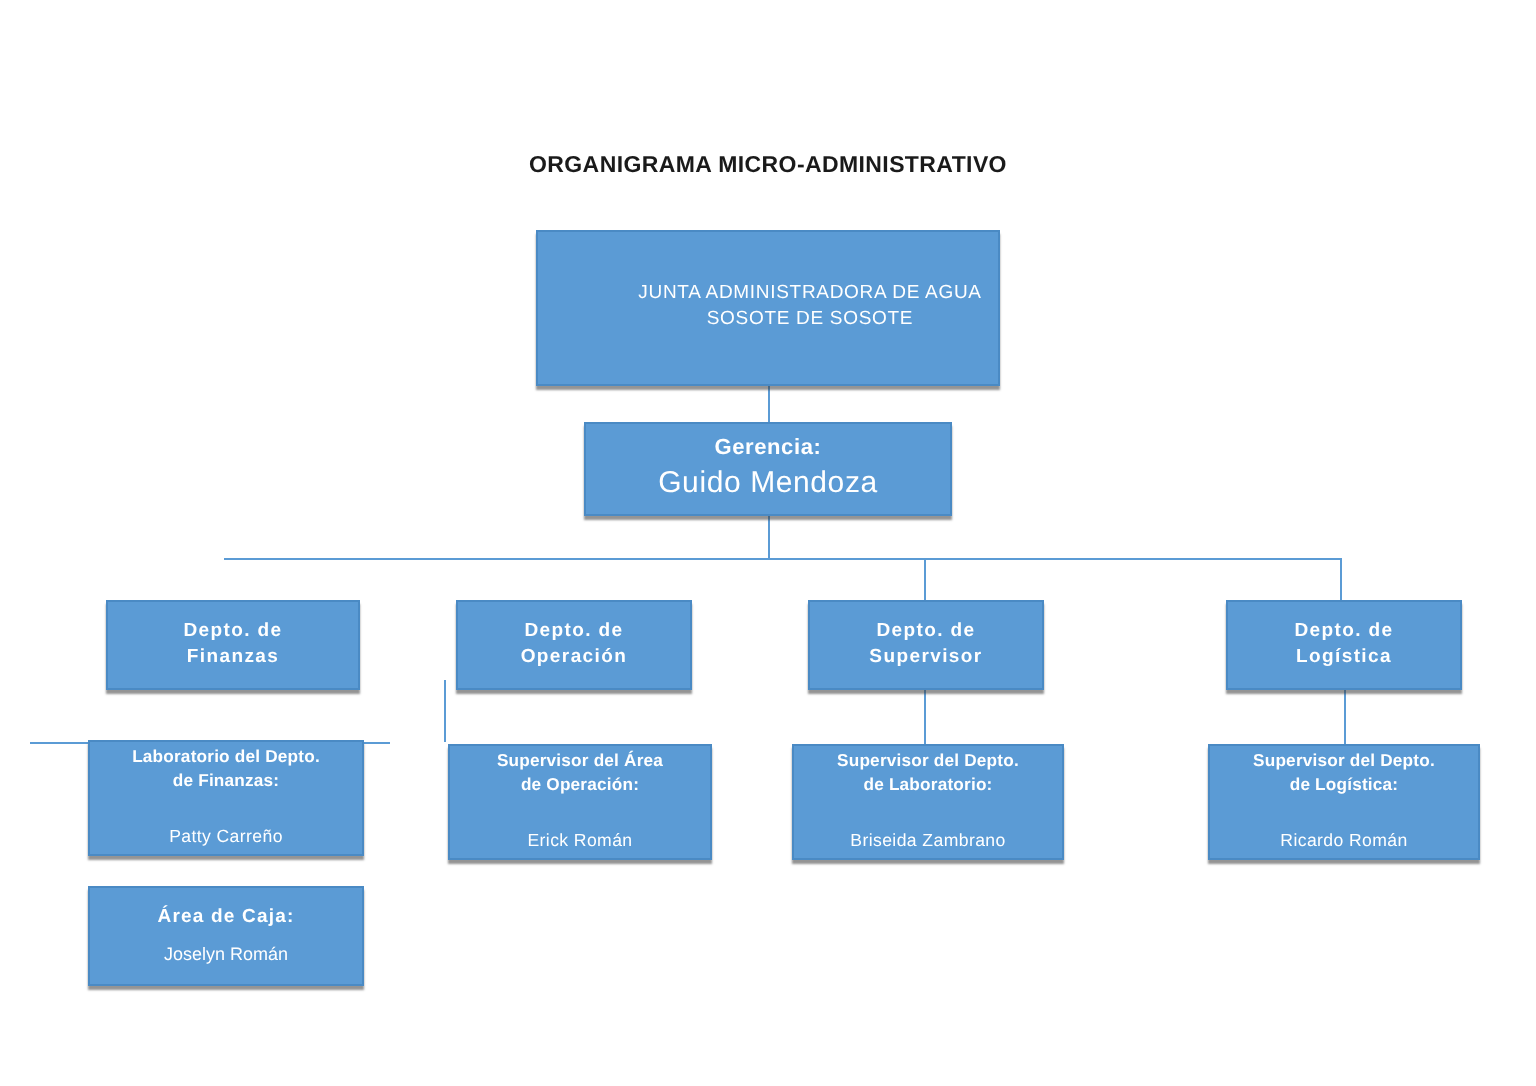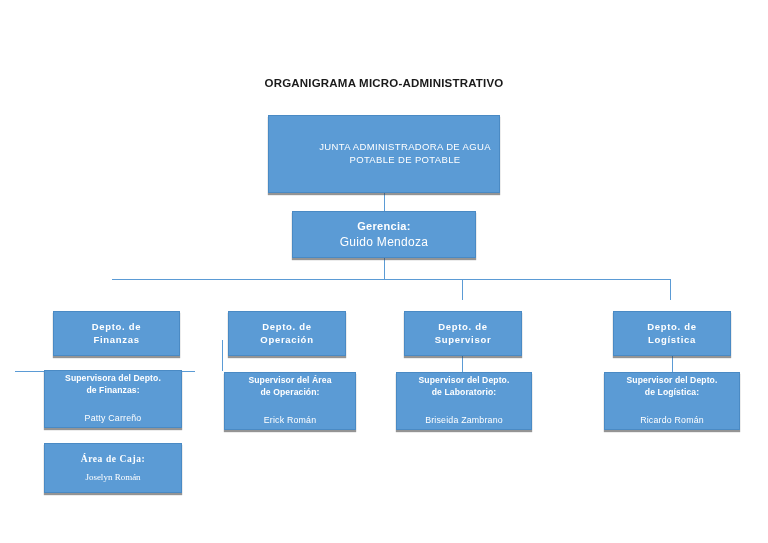--- a/index.html
+++ b/index.html
@@ -54,23 +54,23 @@
   }
   
   .node.root {
     font-size: 9.5px;
     letter-spacing: 0.35px;
   }
   .node.root .sub { font-weight: normal; }
 
   .node.gerencia { font-size: 10.5px; }
   .node.gerencia .hdr { font-size: 11px; letter-spacing: 0.3px; margin-bottom: 0; }
-  .node.gerencia .sub { font-size: 12px; letter-spacing: 0.3px; }
+  .node.gerencia .sub { font-size: 15px; letter-spacing: 0.3px; }
 
-  .node.dept { font-size: 9.5px; margin-top: 11px; }
+  .node.dept { font-size: 9.5px; }
   .node.dept .hdr { font-size: 9.5px; letter-spacing: 0.7px; }
 
   .node.sup { font-size: 8.6px; padding: 4px 4px; }
   .node.sup .hdr { font-size: 8.6px; letter-spacing: 0.1px; }
   .node.sup .sub { font-size: 8.8px; margin-top: 17px; letter-spacing: 0.2px; }
 
   .node.caja .hdr { font-size: 9.5px; letter-spacing: 0.6px; }
   .node.caja .sub { font-size: 9px; margin-top: 6px; }
 
   .line {
@@ -94,21 +94,21 @@
   <div class="line v" style="left:462px; top:279px; height:21px;"></div>
   <div class="line v" style="left:670px; top:279px; height:21px;"></div>
 
   <div class="line h" style="left:15px; top:371px; width:180px;"></div>
   <div class="line v" style="left:222px; top:340px; height:31px;"></div>
   <div class="line v" style="left:462px; top:345px; height:27px;"></div>
   <div class="line v" style="left:672px; top:345px; height:27px;"></div>
 
   <div class="node root" style="left:268px; top:115px; width:232px; height:78px;padding-left:42px;">
     <div class="sub">JUNTA ADMINISTRADORA DE AGUA</div>
-    <div class="sub">POTABLE DE POTABLE</div>
+    <div class="sub">SOSOTE DE SOSOTE</div>
   </div>
 
   <div class="node gerencia" style="left:292px; top:211px; width:184px; height:47px;">
     <div class="hdr">Gerencia:</div>
     <div class="sub">Guido Mendoza</div>
   </div>
 
   <div class="node dept" style="left:53px; top:300px; width:127px; height:45px;">
     <div class="hdr">Depto. de</div>
     <div class="hdr l2">Finanzas</div>
@@ -123,21 +123,21 @@
     <div class="hdr">Depto.  de</div>
     <div class="hdr l2">Supervisor</div>
   </div>
 
   <div class="node dept" style="left:613px; top:300px; width:118px; height:45px;">
     <div class="hdr">Depto.  de</div>
     <div class="hdr l2">Logística</div>
   </div>
 
   <div class="node sup" style="left:44px; top:370px; width:138px; height:58px;">
-    <div class="hdr">Supervisora del Depto.</div>
+    <div class="hdr">Laboratorio del Depto.</div>
     <div class="hdr">de  Finanzas:</div>
     <div class="sub">Patty Carreño</div>
   </div>
 
   <div class="node sup" style="left:224px; top:372px; width:132px; height:58px;">
     <div class="hdr">Supervisor del Área</div>
     <div class="hdr">de Operación:</div>
     <div class="sub">Erick Román</div>
   </div>
 
@@ -146,18 +146,18 @@
     <div class="hdr">de Laboratorio:</div>
     <div class="sub">Briseida Zambrano</div>
   </div>
 
   <div class="node sup" style="left:604px; top:372px; width:136px; height:58px;">
     <div class="hdr">Supervisor del Depto.</div>
     <div class="hdr">de Logística:</div>
     <div class="sub">Ricardo Román</div>
   </div>
 
-  <div class="node caja" style="left:44px; top:443px; width:138px; height:50px;font-family:Liberation Serif, serif;">
+  <div class="node caja" style="left:44px; top:443px; width:138px; height:50px;">
     <div class="hdr">Área  de  Caja:</div>
     <div class="sub">Joselyn Román</div>
   </div>
 
 </div>
 
 </body></html>

